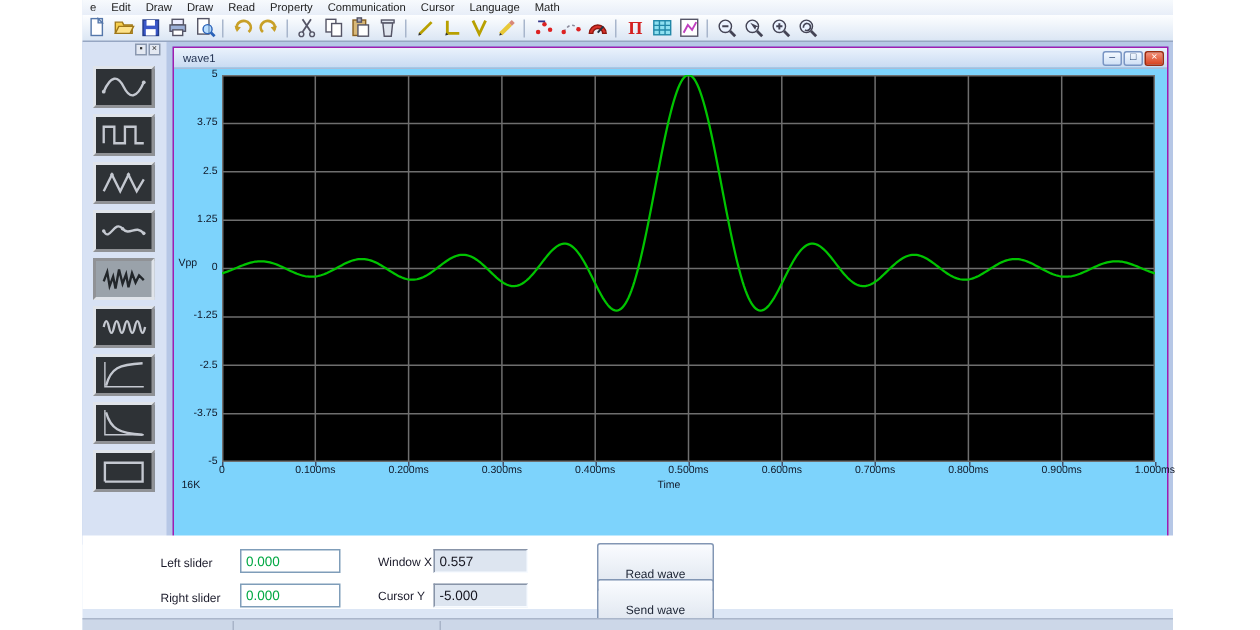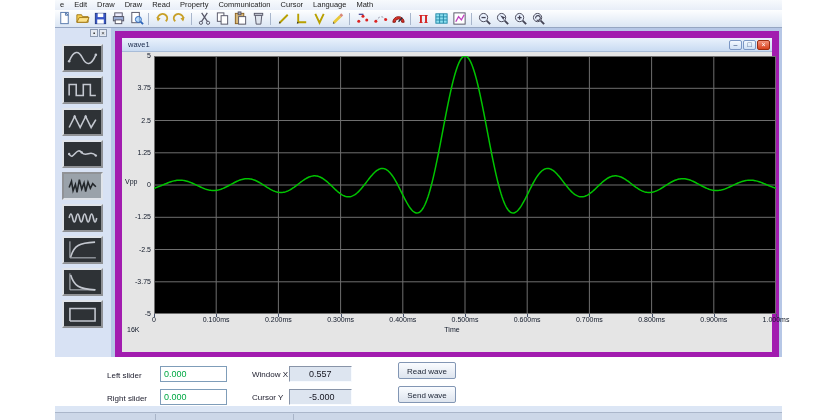--- a/index.html
+++ b/index.html
@@ -30,21 +30,21 @@
   #toolbox { position: absolute; left: 7px; top: 16px; }
   .wave-btn { display: block; width: 41px; height: 28px; margin-bottom: 4px; padding: 1px;
               background: #2e3236; border: 2px outset #e0e4ea; }
   .wave-btn.selected { border-style: inset; background: #9aa2aa; }
 
   
   #mdi { position: absolute; left: 56px; top: 0; right: 0; height: 335px; }
   #mdi-bottom-line { position: absolute; left: 56px; right: 0; top: 330px; height: 4px;
                      background: #2e7f7f; border-top: 1px solid #eef3fb; }
   #wave-window { position: absolute; left: 4px; top: 3px; width: 664px; height: 328px;
-                 background: #e5e5e5; border: 7px solid #a21caf; }
+                 background: #7dd3fc; border: 1px solid #a21caf; }
   #wave-titlebar { position: absolute; left: 0; top: 0; right: 0; height: 14px;
                    background: linear-gradient(#eaf2fc,#c9dbf2); border-bottom: 1px solid #a8bcd8;
                    display: flex; align-items: center; }
   #wave-title { font-size: 7.5px; color: #1a2a4a; padding-left: 6px; }
   #wave-controls { position: absolute; right: 2px; top: 2px; display: flex; gap: 1px; }
   .win-btn { width: 13px; height: 10px; font-size: 7px; line-height: 8px; text-align: center;
              border: 1px solid #7a96c4; background: linear-gradient(#f4f9ff,#cfe0f5);
              color: #23406e; border-radius: 2px; padding: 0; }
   .win-btn.close { background: linear-gradient(#f2917a,#d8431f); color: #fff; border-color: #9c2c10; }
 
@@ -61,24 +61,24 @@
 
   
   #bottom-panel { position: absolute; left: 0; right: 0; top: 357px; height: 49px; background: #ffffff; }
   .bp-label { position: absolute; font-size: 8px; color: #1a1a2a; }
   .bp-input { position: absolute; width: 67px; height: 16px; border: 1px solid #7f9db9;
               background: #fff; color: #00a843; font-size: 9px; padding: 1px 3px;
               font-family: "Liberation Sans", sans-serif; }
   .bp-field { position: absolute; width: 63px; height: 16px; font-size: 9px; color: #15151f;
               background: #dde5f0; border-top: 1px solid #8894a8; border-left: 1px solid #8894a8;
               border-bottom: 1px solid #f8fbff; border-right: 1px solid #f8fbff;
-              padding: 2px 19px; }
-  .bp-btn { position: absolute; width: 58px; height: 17px; font-size: 8px; color: #202838;
+              padding: 2px 3px; }
+  .bp-btn { position: absolute; width: 78px; height: 17px; font-size: 8px; color: #202838;
             background: linear-gradient(#fafcff,#dde4ee); border: 1px solid #8296b4;
-            border-radius: 2px; padding: 4px; }
+            border-radius: 2px; padding: 15px; }
 
   
   #status-bar { position: absolute; left: 0; right: 0; top: 412px; height: 8px; background: #ccd7e8;
                 border-top: 1px solid #aab6ca; }
   .sb-sep { position: absolute; top: 1px; width: 1px; height: 6px; background: #a8b4c8; }
 </style>
 </head>
 <body>
 
 <div id="stage">

